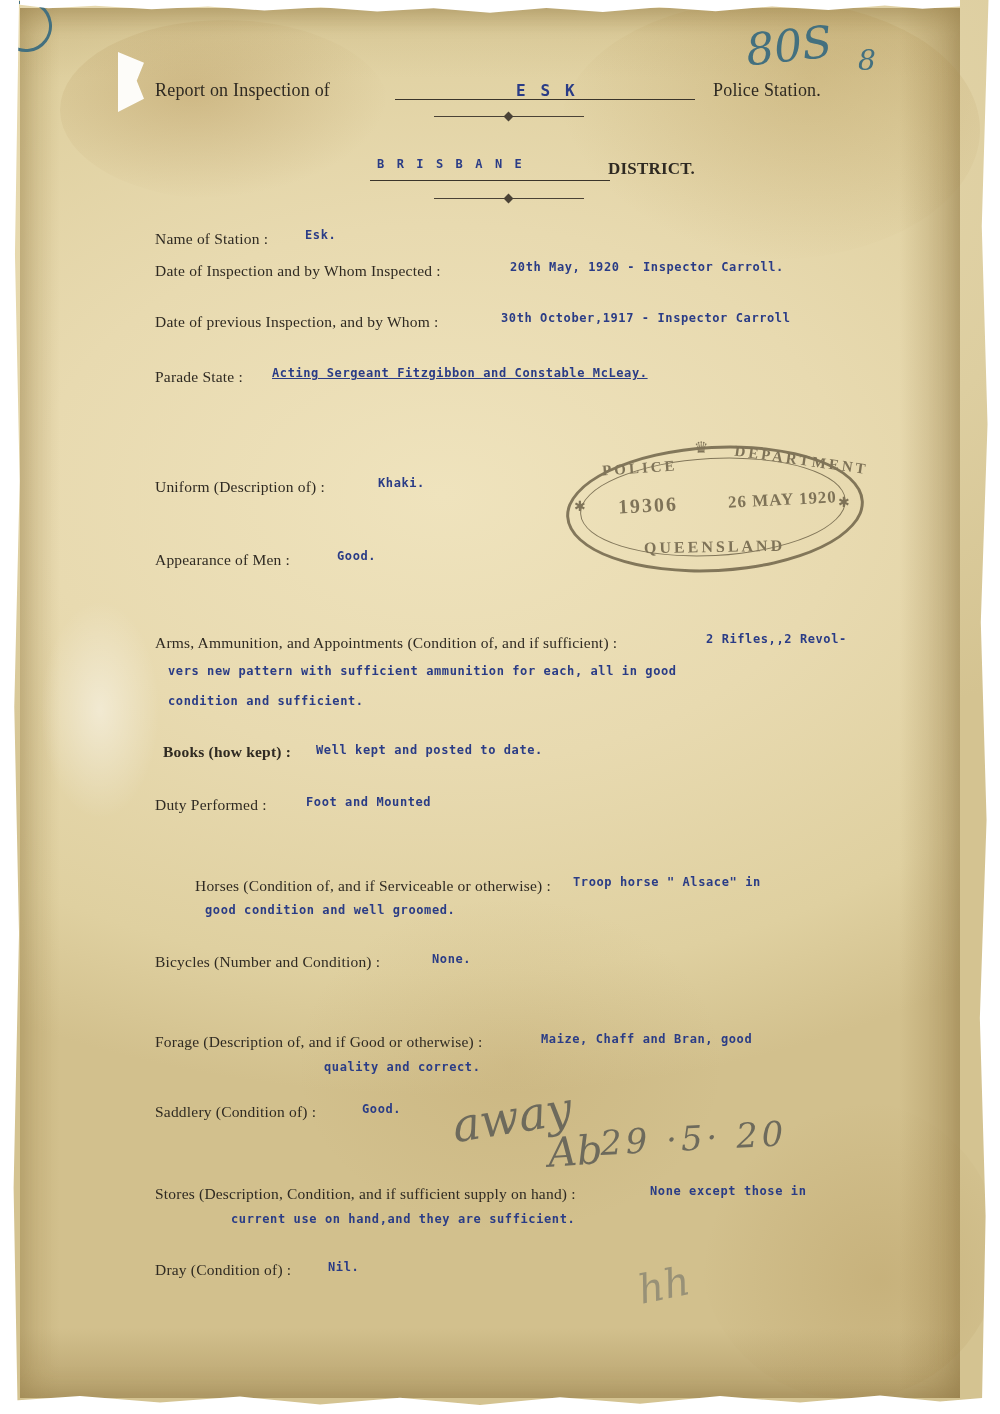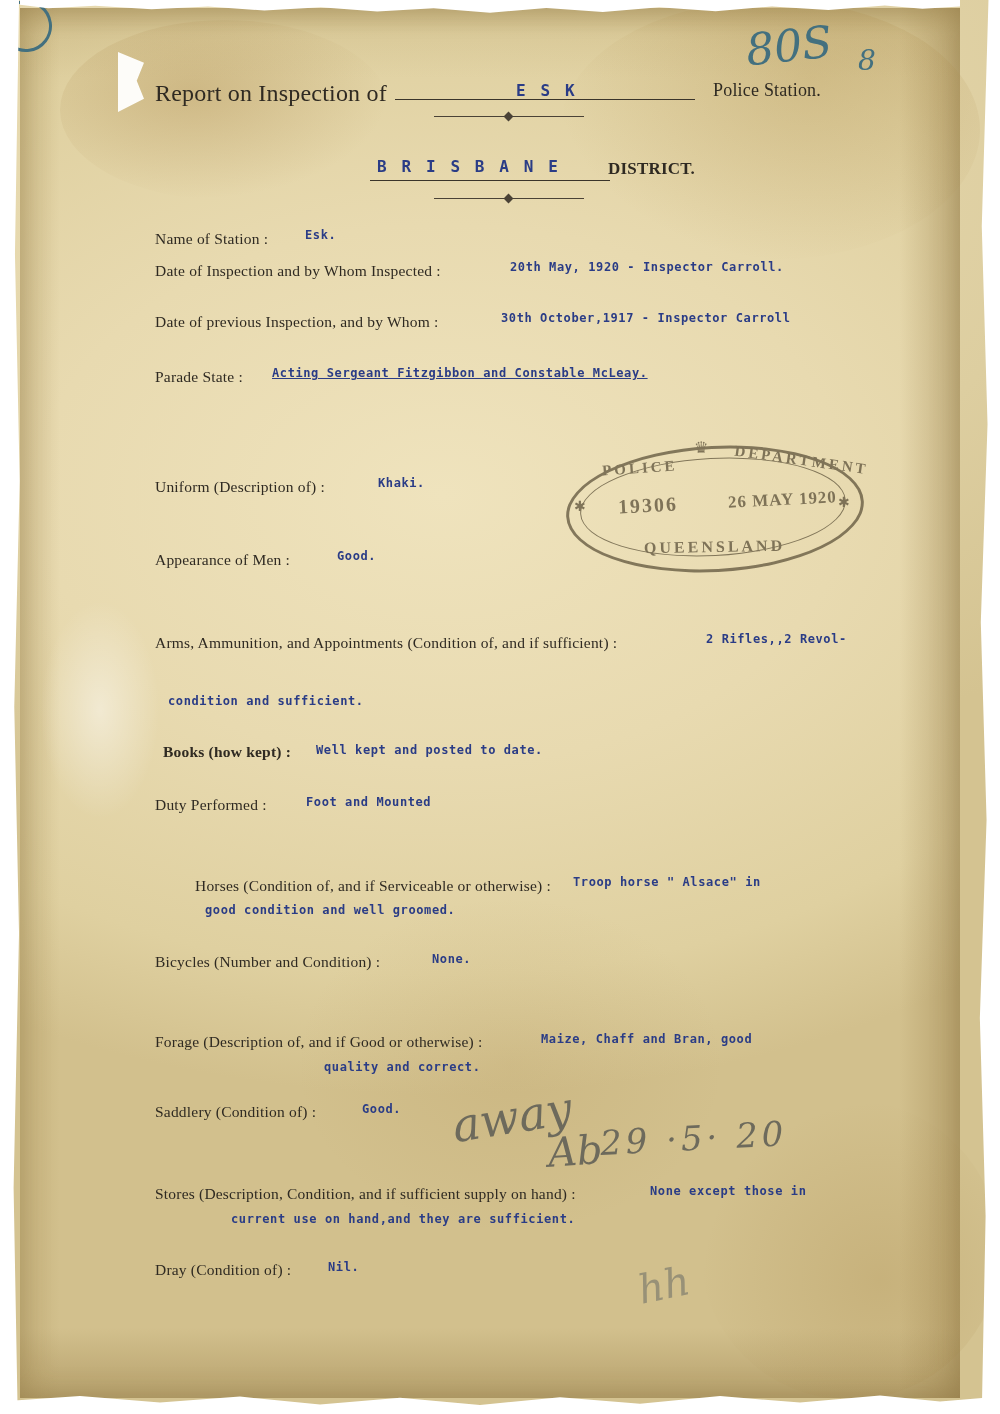--- a/index.html
+++ b/index.html
@@ -87,29 +87,29 @@
 <div id="page">
   <div id="sheet"></div>
   <div class="stain s1"></div>
   <div class="stain s2"></div>
   <div class="stain s3"></div>
   <div class="stain s4"></div>
   <div class="stain s5"></div>
 
   <div class="content">
 
-    <div class="row lbl" style="left:155px;top:80px;font-size:24px;">Report on Inspection of</div>
+    <div class="row lbl" style="left:155px;top:80px;font-size:18px;">Report on Inspection of</div>
     <div class="hdr-rule" style="left:395px;top:99px;width:300px;"></div>
     <div class="row typed sp" style="left:516px;top:81px;font-size:16px;">E S K</div>
     <div class="row lbl" style="left:713px;top:80px;font-size:18px;">Police Station.</div>
 
     <div class="center-orn" style="left:434px;top:112px;"></div>
 
     <div class="hdr-rule" style="left:370px;top:180px;width:240px;"></div>
-    <div class="row typed sp" style="left:377px;top:157px;font-size:16px;">B R I S B A N E</div>
+    <div class="row typed sp" style="left:377px;top:157px;font-size:12px;">B R I S B A N E</div>
     <div class="row lbl" style="left:608px;top:159px;font-size:17px;font-weight:bold;">DISTRICT.</div>
 
     <div class="center-orn" style="left:434px;top:194px;"></div>
 
     <div class="row lbl" style="left:155px;top:230px;">Name of Station :</div>
     <div class="row typed" style="left:305px;top:228px;">Esk.</div>
 
     <div class="row lbl" style="left:155px;top:262px;">Date of Inspection and by Whom Inspected :</div>
     <div class="row typed" style="left:510px;top:260px;">20th May, 1920 - Inspector Carroll.</div>
 
@@ -120,20 +120,21 @@
     <div class="row typed" style="left:272px;top:366px;text-decoration:underline;">Acting Sergeant Fitzgibbon and Constable McLeay.</div>
 
     <div class="row lbl" style="left:155px;top:478px;">Uniform (Description of) :</div>
     <div class="row typed" style="left:378px;top:476px;">Khaki.</div>
 
     <div class="row lbl" style="left:155px;top:551px;">Appearance of Men :</div>
     <div class="row typed" style="left:337px;top:549px;">Good.</div>
 
     <div class="row lbl" style="left:155px;top:634px;">Arms, Ammunition, and Appointments (Condition of, and if sufficient) :</div>
     <div class="row typed" style="left:706px;top:632px;">2 Rifles,,2 Revol-</div>
+    <div class="row typed" style="left:168px;top:664px;">vers new pattern with sufficient ammunition for each, all in good</div>
     <div class="row typed" style="left:168px;top:694px;">condition and sufficient.</div>
 
     <div class="row lbl" style="left:163px;top:743px;font-weight:bold;">Books (how kept) :</div>
     <div class="row typed" style="left:316px;top:743px;">Well kept and posted to date.</div>
 
     <div class="row lbl" style="left:155px;top:796px;">Duty Performed :</div>
     <div class="row typed" style="left:306px;top:795px;">Foot and Mounted</div>
 
     <div class="row lbl" style="left:155px;top:877px;margin-left:40px;">Horses (Condition of, and if Serviceable or otherwise) :</div>
     <div class="row typed" style="left:573px;top:875px;">Troop horse " Alsace" in</div>

